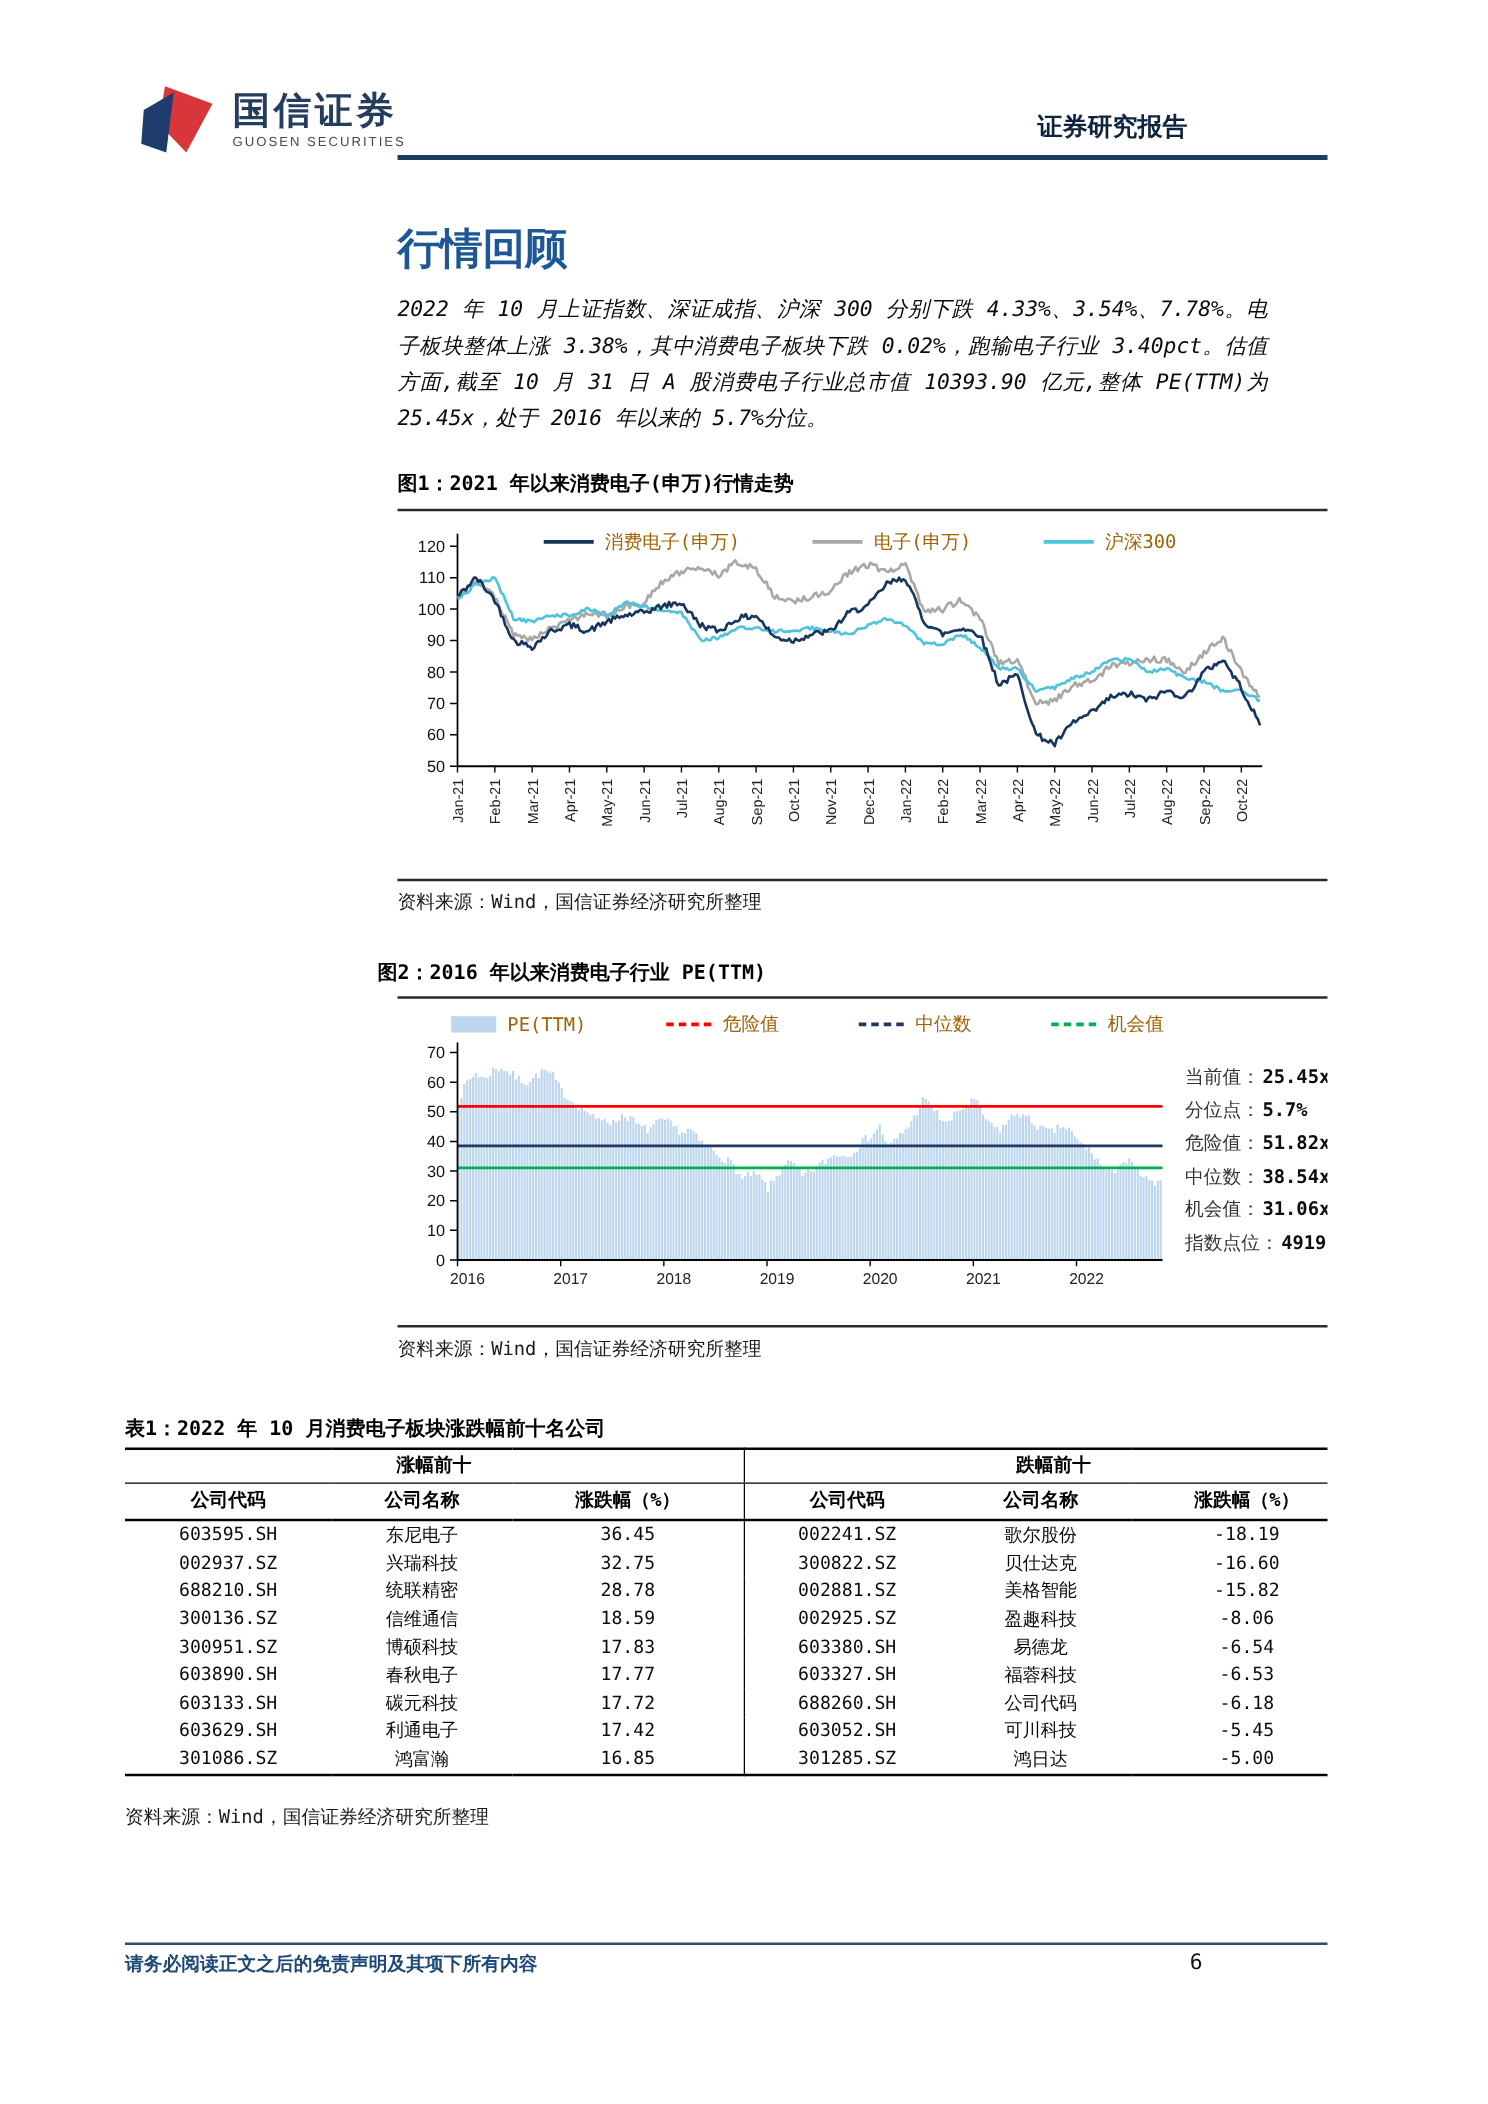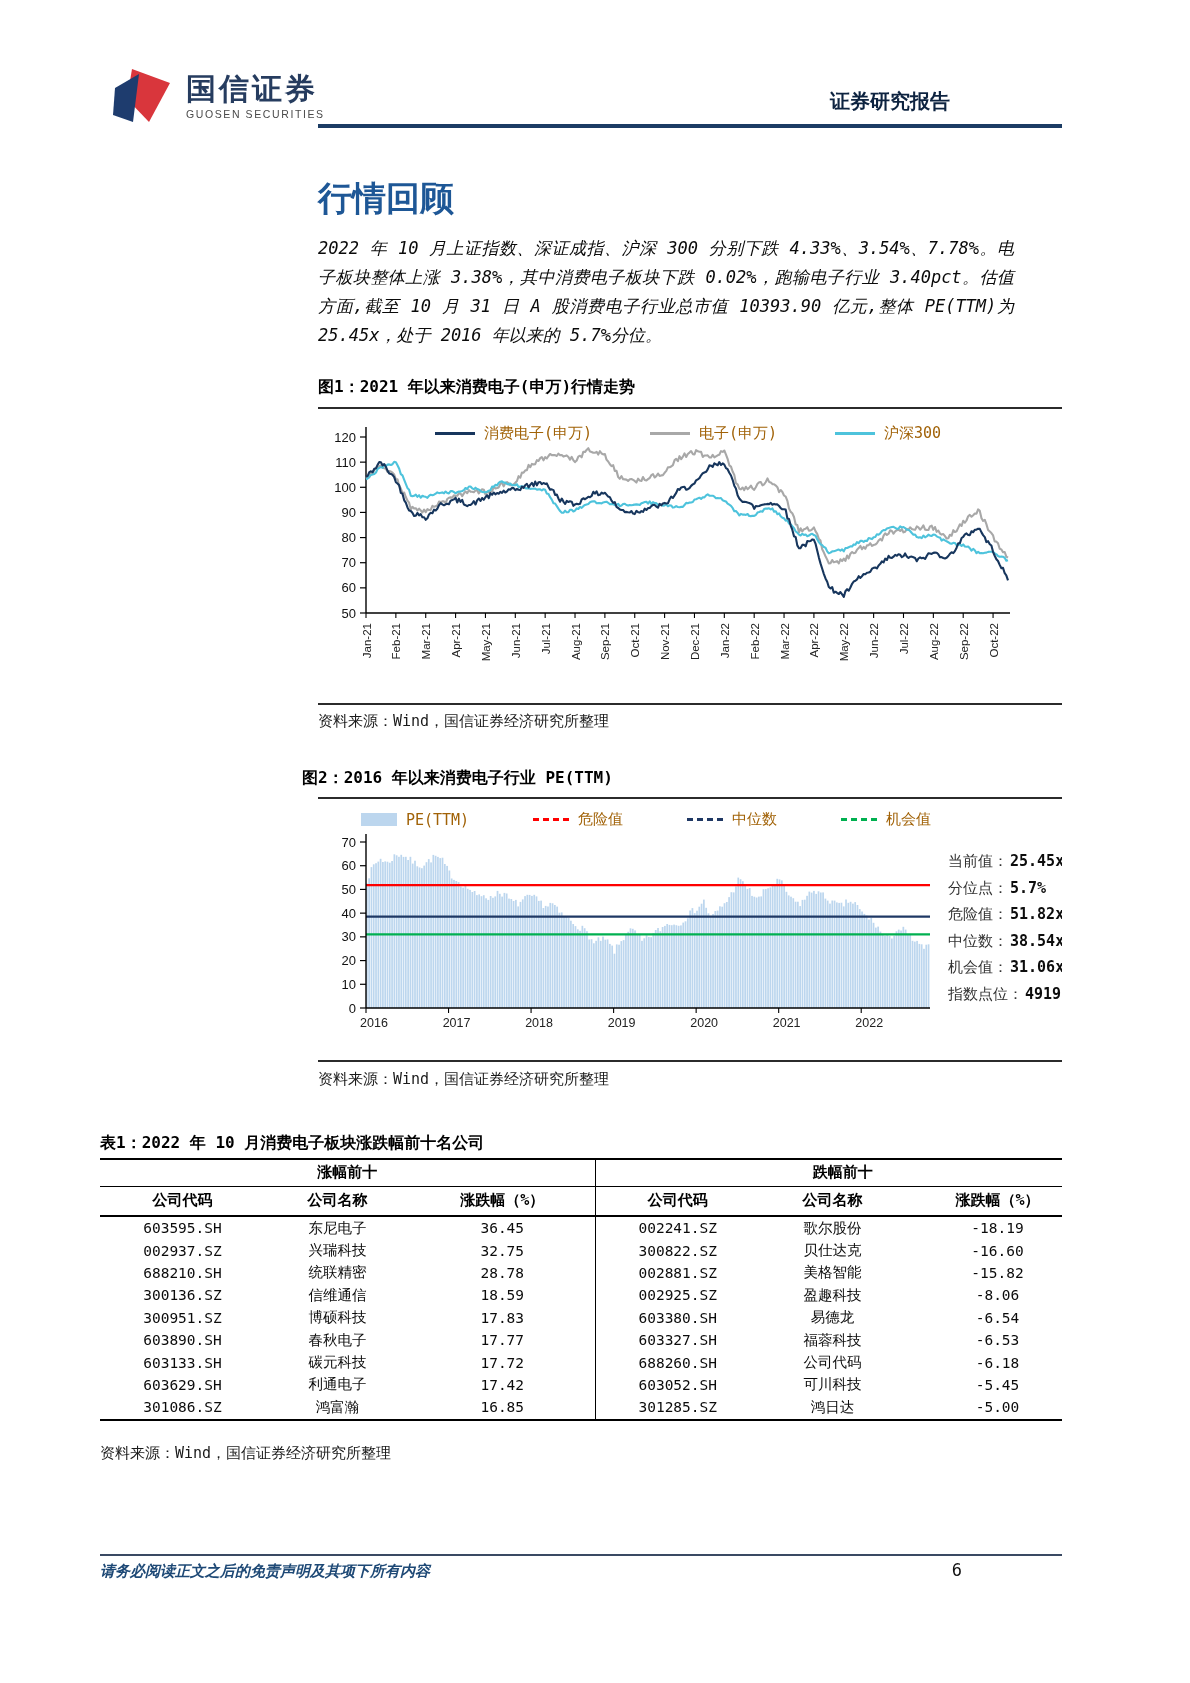--- a/index.html
+++ b/index.html
@@ -46,21 +46,21 @@
   #t1{border-collapse:collapse;width:990px;border-top:2.5px solid #000;border-bottom:2.2px solid #000;
       font-family:"DejaVu Sans Mono","Liberation Mono",monospace;}
   #t1 th{font-size:15px;font-weight:700;color:#000;text-align:center;}
   #t1 tr.grp th{padding:3px 0 4px;border-bottom:1.4px solid #000;}
   #t1 tr.cols th{padding:4px 0 5px;border-bottom:2.5px solid #000;}
   #t1 td{font-size:14.5px;text-align:center;height:22.4px;padding:0;color:#0b0b0b;}
   #t1 .vl{border-left:1.2px solid #000;}
   #t1-source{left:100px;top:1444px;}
   
   #footer-rule{left:100px;top:1554px;width:990px;height:1.5px;background:#3a4a63;}
-  #footer-note{left:100px;top:1562px;font-size:15px;font-style:italic;font-weight:600;color:#1e4976;}
+  #footer-note{left:100px;top:1562px;font-size:15px;font-weight:600;color:#1e4976;}
   #page-num{right:100px;top:1560px;font-size:17px;color:#111;}
   svg text{font-family:"Liberation Sans","DejaVu Sans",sans-serif;}
 </style>
 </head>
 <body>
 
 <div id="page">
 
   <div class="abs" id="logo">
     <svg width="62" height="56" viewBox="0 0 62 56">

